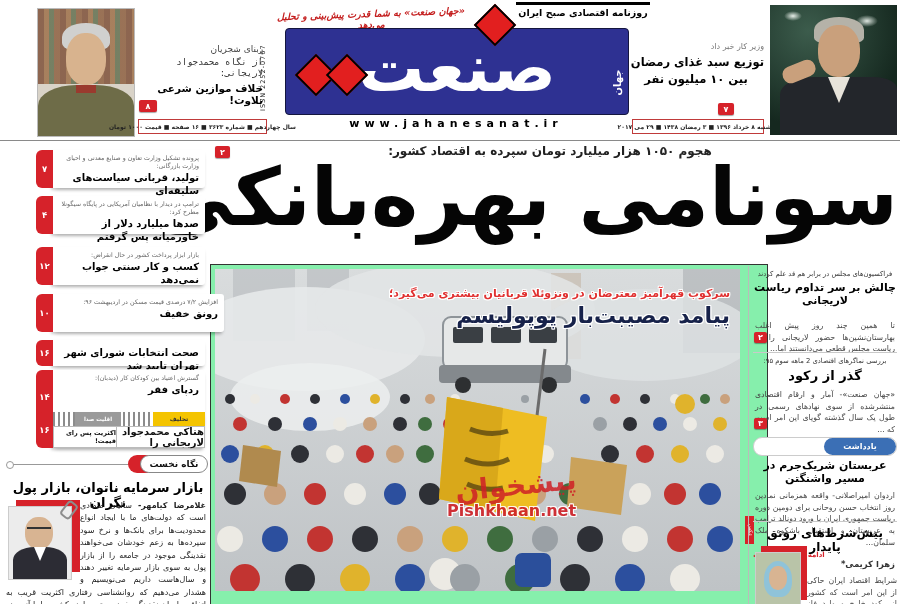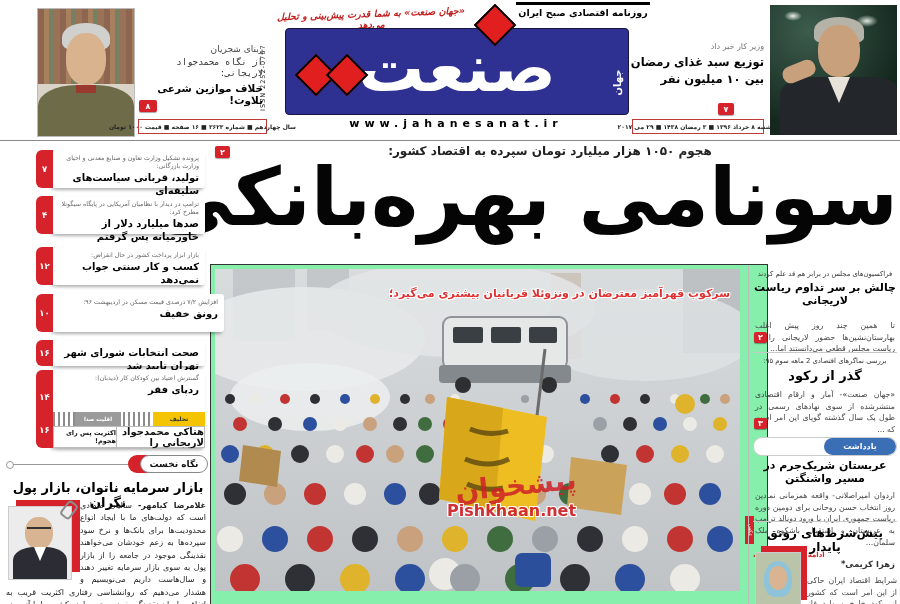--- a/index.html
+++ b/index.html
@@ -61,21 +61,21 @@
     <div class="diamond" style="left:301px;top:60px;width:26px;height:26px;z-index:2;"></div>
     <div class="diamond" style="left:332px;top:60px;width:26px;height:26px;z-index:2;"></div>
 
     <div class="abs" style="left:285px;top:117px;width:342px;text-align:center;font-size:11px;font-weight:bold;letter-spacing:5px;direction:ltr;color:#000;">www.jahanesanat.ir</div>
 
     <div class="strip" style="left:632px;top:119px;width:130px;height:13px;">دوشنبه ۸ خرداد ۱۳۹۶ ■ ۳ رمضان ۱۴۳۸ ■ ۲۹ می ۲۰۱۷</div>
 
     <div class="abs" style="left:628px;top:42px;width:136px;text-align:right;">
       <div style="font-size:8px;color:#777;">وزیر کار خبر داد</div>
       <div style="font-size:11.5px;font-weight:bold;color:#000;margin-top:4px;">توزیع سبد غذای رمضان</div>
-      <div style="font-size:11.5px;font-weight:bold;color:#000;margin-top:3px;">بین ۱۰ میلیون نفر</div>
+      <div style="font-size:11.5px;font-weight:bold;color:#000;margin-top:3px;text-align:center;">بین ۱۰ میلیون نفر</div>
     </div>
     <div class="badge" style="left:718px;top:103px;width:16px;height:12px;">۷</div>
 
     <div class="abs" style="left:770px;top:5px;width:127px;height:130px;overflow:hidden;background:radial-gradient(circle at 30% 20%, #3c5c4c, #15281f 70%);">
       <div class="abs" style="left:14px;top:6px;width:18px;height:10px;background:radial-gradient(#e8efe9,transparent 70%);border-radius:50%;"></div>
       <div class="abs" style="left:86px;top:10px;width:22px;height:12px;background:radial-gradient(#dfe8e1,transparent 70%);border-radius:50%;"></div>
       <div class="abs" style="left:44px;top:12px;width:50px;height:26px;background:#b5b2a8;border-radius:50% 50% 20% 20%;"></div>
       <div class="abs" style="left:48px;top:20px;width:42px;height:52px;background:#c9a07c;border-radius:46%;"></div>
       <div class="abs" style="left:10px;top:72px;width:117px;height:58px;background:#23262b;border-radius:30% 20% 0 0;"></div>
       <div class="abs" style="left:58px;top:72px;width:22px;height:26px;background:#e7e3da;clip-path:polygon(0 0,100% 0,50% 100%);"></div>
@@ -222,20 +222,21 @@
           <polygon points="232,128 332,148 320,252 224,230" fill="#eebd22"></polygon>
           <polygon points="232,128 288,139 280,242 224,230" fill="#d9a81a"></polygon>
           <path d="M255 160 q20 8 38 2 M250 190 q24 10 44 0 M252 215 q18 8 36 4" stroke="#4a3a10" stroke-width="5" fill="none" opacity="0.7"></path>
         </g>
 
         <polygon points="356,188 412,196 406,246 352,238" fill="#caa25a"></polygon>
         <polygon points="28,176 66,182 62,218 24,212" fill="#b08a4e"></polygon>
       </svg>
 
       <div class="abs outline-w" style="right:10px;top:18px;font-size:11px;font-weight:bold;color:#e03131;">سرکوب قهرآمیز معترضان در ونزوئلا قربانیان بیشتری می‌گیرد؛</div>
+      <div class="abs outline-w" style="right:10px;top:34px;font-size:22px;font-weight:bold;color:#17224a;">پیامد مصیبت‌بار پوپولیسم</div>
 
       <div class="abs" style="left:240px;top:200px;font-size:28px;font-weight:bold;color:#cf2026;opacity:.85;transform:rotate(-6deg);">پیشخوان</div>
       <div class="abs outline-w" style="left:232px;top:232px;font-size:16px;font-weight:bold;color:#cf2026;opacity:.9;direction:ltr;">Pishkhaan.net</div>
     </div>
   </section>
 
   <div class="abs" style="left:745px;top:516px;width:9px;height:28px;background:#d6222a;color:#fff;font-size:5px;writing-mode:vertical-rl;text-align:center;">عکس</div>
 
   <aside>
 
@@ -274,21 +275,21 @@
       <div class="rail-head">ردپای فقر</div>
     </div>
 
     <div class="rail-card" style="left:53px;top:412px;width:152px;height:36px;">
       <div class="rail-tab">۱۶</div>
       <div class="abs" style="left:0;top:0;width:152px;height:14px;
            background:repeating-linear-gradient(90deg,#8c8c8c 0 2px,#ffffff 2px 5px);"></div>
       <div class="abs" style="right:0;top:0;width:52px;height:14px;background:#f4c400;color:#333;font-size:6px;font-weight:bold;text-align:center;line-height:14px;">تحلیف</div>
       <div class="abs" style="left:22px;top:0;width:46px;height:14px;background:#9a9a9a;color:#fff;font-size:5.5px;font-weight:bold;text-align:center;line-height:14px;">اقلیت صدا</div>
       <div class="abs" style="right:0;top:14px;width:88px;height:20px;border:1px solid #bbb;font-size:10px;font-weight:bold;display:flex;align-items:center;justify-content:center;background:#fff;">هتاکی محمدجواد لاریجانی را</div>
-      <div class="abs" style="left:0;top:14px;width:62px;height:20px;border:1px solid #bbb;font-size:6.5px;font-weight:bold;display:flex;align-items:center;justify-content:center;background:#fff;">اکثریت پس رای هجوم!</div>
+      <div class="abs" style="left:0;top:14px;width:62px;height:20px;border:1px solid #bbb;font-size:6.5px;font-weight:bold;display:flex;align-items:center;justify-content:center;background:#fff;">اکثریت پس رای قیمت!</div>
     </div>
   </aside>
 
   <section>
     <div class="abs" style="left:10px;top:464px;width:128px;height:1px;background:#999;"></div>
     <div class="abs" style="left:6px;top:461px;width:6px;height:6px;border:1px solid #999;border-radius:50%;background:#fff;"></div>
     <div class="abs" style="left:128px;top:455px;width:20px;height:18px;background:#d6222a;border-radius:9px 0 0 9px;"></div>
     <div class="abs" style="left:140px;top:455px;width:66px;height:16px;background:#fff;border:1px solid #888;border-radius:9px;
                 font-size:9px;font-weight:bold;text-align:center;line-height:16px;">نگاه نخست</div>
     <div class="abs" style="left:10px;top:480px;width:196px;text-align:center;font-size:13px;font-weight:bold;color:#000;">بازار سرمایه ناتوان، بازار پول نگران</div>

